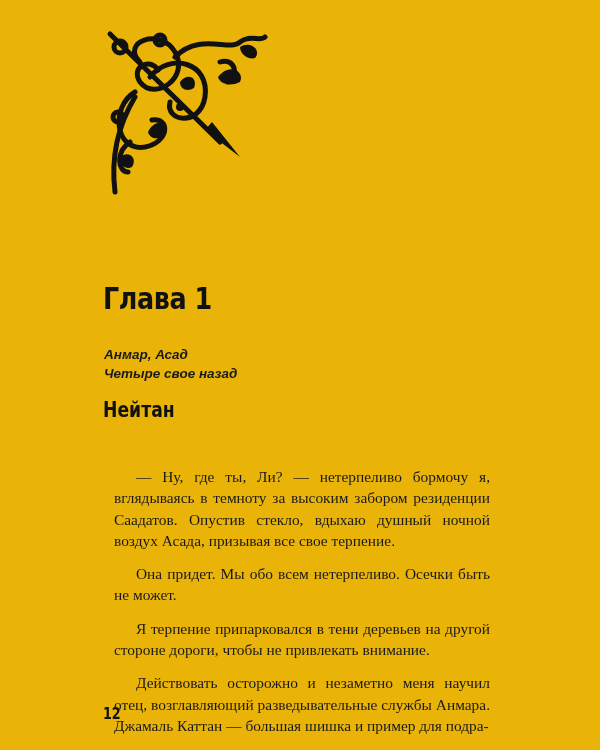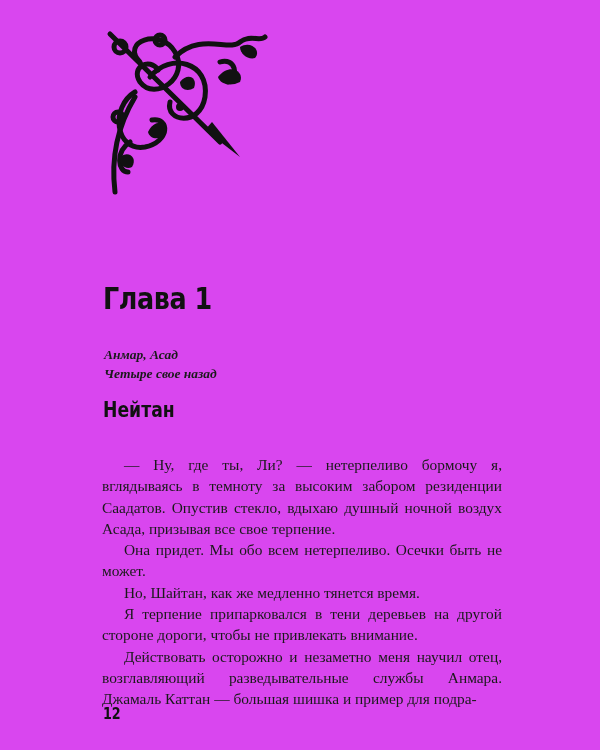--- a/index.html
+++ b/index.html
@@ -1,40 +1,40 @@
 <!DOCTYPE html>
 <html><head>
 <meta charset="utf-8">
 <style>
   html, body { margin:0; padding:0; background:#ffffff; }
   body { width:600px; height:750px; position:relative; overflow:hidden; color:#141414; }
-  .page { position:absolute; left:0; top:0; width:600px; height:750px; background:#d946ef; }
+  .page { position:absolute; left:0; top:0; width:600px; height:750px; background:#eab308; }
   .ornament { position:absolute; left:100px; top:22px; width:175px; height:175px; }
   .chapter-title {
     position:absolute; left:103px; top:280px;
     font-family:"DejaVu Sans", sans-serif; font-weight:bold;
     font-size:31px; letter-spacing:-0.5px; transform:scaleX(0.82); transform-origin:left top;
     color:#111;
   }
   .meta {
     position:absolute; left:104px; top:345px;
-    font-family:Liberation Serif, serif; font-style:italic; font-weight:bold;
+    font-family:Liberation Sans, sans-serif; font-style:italic; font-weight:bold;
     font-size:13.5px; line-height:19px; color:#1a1a1a;
   }
   .pov {
     position:absolute; left:103px; top:398px;
     font-family:"DejaVu Sans", sans-serif; font-weight:bold;
     font-size:21px; transform:scaleX(0.82); transform-origin:left top; color:#111;
   }
   .body-text {
     position:absolute; left:102px; top:454px; width:400px;
     font-family:"Liberation Serif", serif; font-size:15.4px; line-height:21.3px;
     color:#1a1a1a; text-align:justify;
   }
-  .body-text p { margin:0; text-indent:22px; }
+  .body-text p { margin:12px; text-indent:22px; }
   .page-number {
     position:absolute; left:103px; top:705px;
     font-family:"DejaVu Sans", sans-serif; font-weight:bold; font-size:15px;
     transform:scaleX(0.85); transform-origin:left top; color:#111;
   }
 </style>
 </head>
 <body>
 
 <div class="page">
@@ -69,19 +69,18 @@
   <div class="meta">
     <div>Анмар, Асад</div>
     <div>Четыре свое назад</div>
   </div>
 
   <div class="pov">Нейтан</div>
 
   <div class="body-text">
     <p>— Ну, где ты, Ли? — нетерпеливо бормочу я, вглядываясь в темноту за высоким забором резиденции Саадатов. Опустив стекло, вдыхаю душный ночной воздух Асада, призывая все свое терпение.</p>
     <p>Она придет. Мы обо всем нетерпеливо. Осечки быть не может.</p>
-    <p>Но, Шайтан, как же медленно тянется время.</p>
     <p>Я терпение припарковался в тени деревьев на другой стороне дороги, чтобы не привлекать внимание.</p>
     <p>Действовать осторожно и незаметно меня научил отец, возглавляющий разведывательные службы Анмара. Джамаль Каттан — большая шишка и пример для подра-</p>
   </div>
 
   <div class="page-number">12</div>
 </div>
 
 </body></html>

